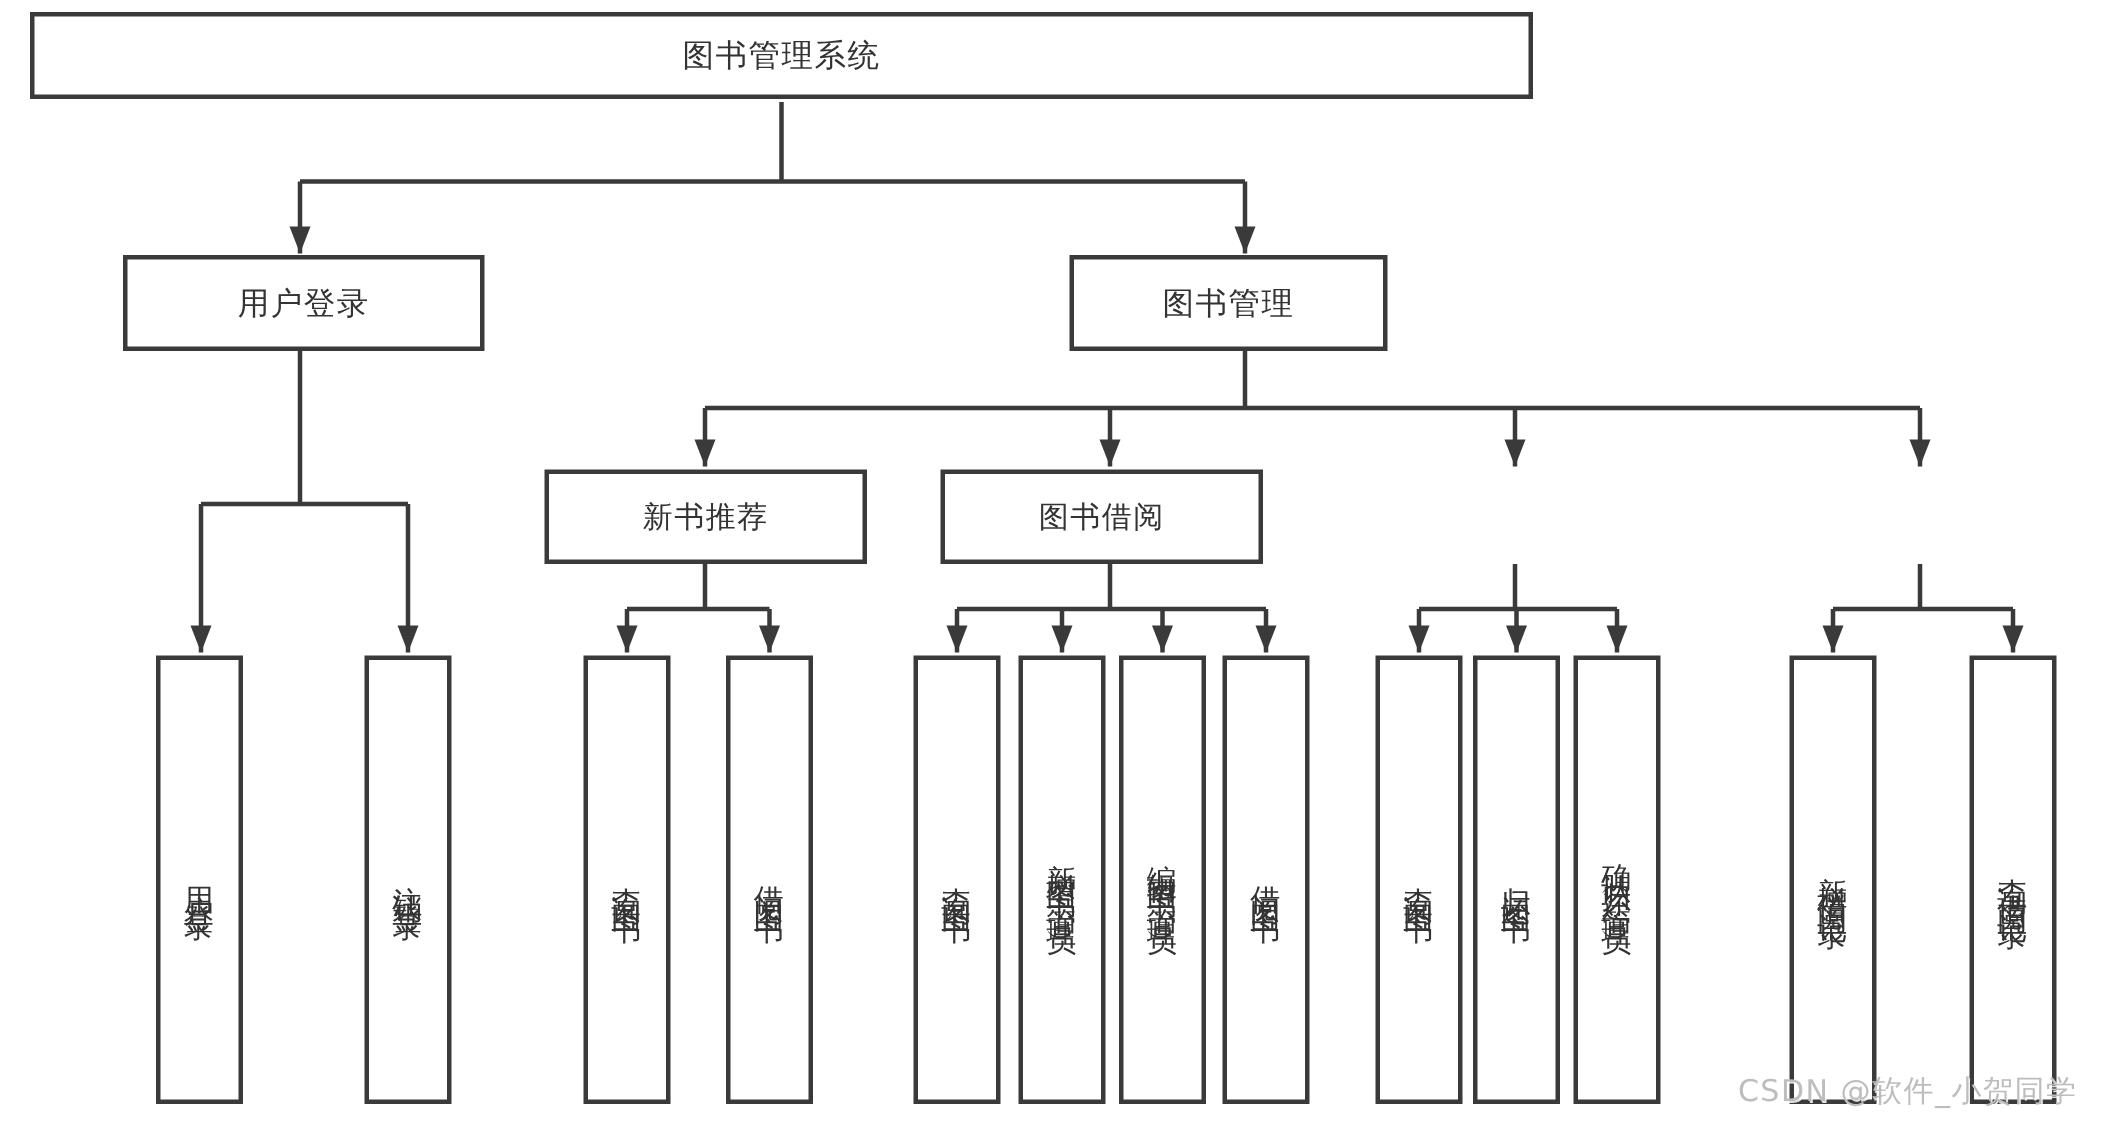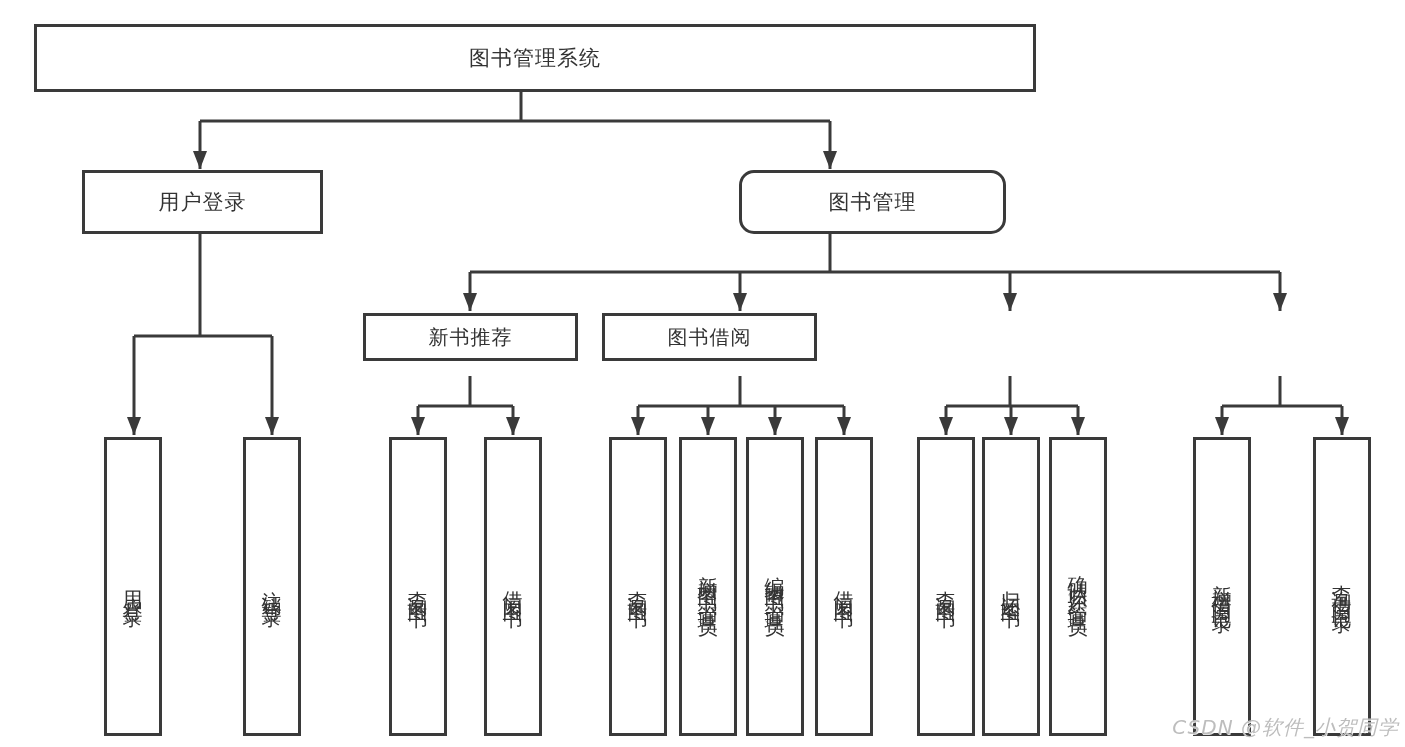--- a/index.html
+++ b/index.html
@@ -32,49 +32,48 @@
     border: 3px solid var(--line);
     background: #fff;
     display: flex;
     align-items: center;
     justify-content: center;
     color: var(--text);
   }
 
   .hbox { font-size: 21px; letter-spacing: 1px; }
 
-  .root  { left: 20px;  top: 24px;  width: 1002px; height: 68px; margin-left: 14px; }
+  .root  { left: 20px;  top: 8px;  width: 1002px; height: 58px; }
   .lvl2  { top: 170px; height: 64px; }
-  .lvl3  { top: 313px; height: 48px; width: 215px; font-size: 20px; }
+  .lvl3  { top: 313px; height: 63px; width: 215px; font-size: 20px; }
 
   .leaf {
     top: 437px;
     width: 58px;
     height: 299px;
   }
   .vtext {
     writing-mode: vertical-rl;
     text-orientation: mixed;
     font-size: 20px;
     letter-spacing: 6px;
     color: var(--text);
     line-height: 1;
     max-height: 285px;
   }
 
   .watermark {
     position: absolute;
-    right: 6px;
+    right: 20px;
     bottom: 6px;
     font-size: 20px;
     color: var(--wm);
     letter-spacing: 1px;
     text-shadow: 1px 1px 0 rgba(255,255,255,0.85);
     white-space: nowrap;
-    font-style: italic;
   }
 </style>
 </head>
 <body>
 
 <div class="canvas">
 
   <svg class="wires" viewBox="0 0 1405 747" xmlns="http://www.w3.org/2000/svg">
     <defs>
       <marker id="arrow" markerUnits="userSpaceOnUse" markerWidth="20" markerHeight="16" viewBox="0 0 20 16" refX="19" refY="8" orient="auto">
@@ -113,28 +112,28 @@
     </g>
   </svg>
 
   <div class="box hbox root">
     <span>图书管理系统</span>
   </div>
 
   <div class="box hbox lvl2" style="left:82px; width:241px;">
     <span>用户登录</span>
   </div>
-  <div class="box hbox lvl2" style="left:739px; width:267px;border-radius:15px;">
+  <div class="box hbox lvl2" style="left:713px; width:212px;">
     <span>图书管理</span>
   </div>
 
   <div class="box hbox lvl3" style="left:363px;">
     <span>新书推荐</span>
   </div>
-  <div class="box hbox lvl3" style="left:602px;">
+  <div class="box hbox lvl3" style="left:627px;">
     <span>图书借阅</span>
   </div>
 
   <div class="box leaf" style="left:104px;">
     <span class="vtext">用户登录</span>
   </div>
   <div class="box leaf" style="left:243px;">
     <span class="vtext">注销登录</span>
   </div>
 

